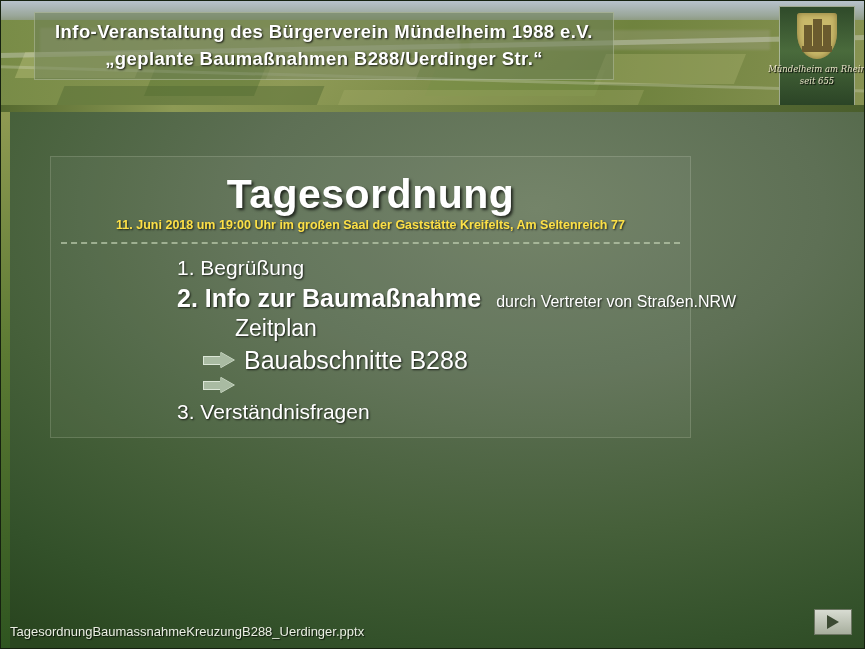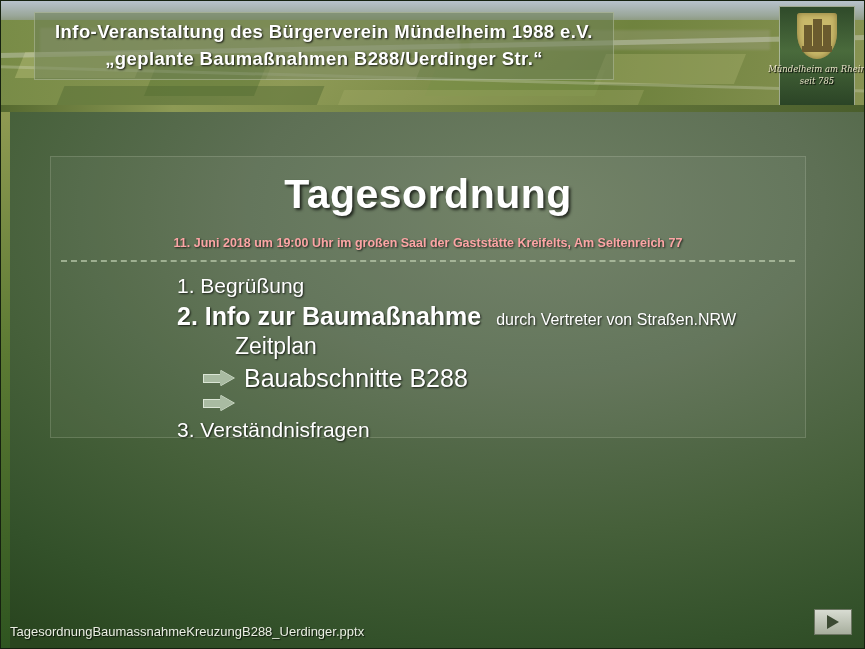--- a/index.html
+++ b/index.html
@@ -160,40 +160,40 @@
   .frame-top-accent {
     position: absolute;
     left: 0; top: 105px; width: 865px; height: 7px;
     background: linear-gradient(to right, #55692f, #8d9a55 20%, #6c7d3f 60%, #4a5e2c);
   }
 
   
   .panel {
     position: absolute;
     left: 50px; top: 156px;
-    width: 756px; height: 282px;
+    width: 641px; height: 282px;
     background: rgba(255,255,255,0.045);
     border: 1px solid rgba(225,235,210,0.18);
     box-sizing: border-box;
   }
   .agenda-title {
     text-align: center;
     color: #ffffff;
     font-weight: bold;
     font-size: 41px;
     letter-spacing: 0.5px;
     margin-top: 14px;
     text-shadow: 2px 2px 3px rgba(0,0,0,0.7);
   }
   .agenda-sub {
     text-align: center;
-    color: #fca5a5;
+    color: #fde047;
     font-weight: bold;
     font-size: 12.5px;
-    margin-top: 18px;
+    margin-top: 0;
     text-shadow: 1px 1px 2px rgba(0,0,0,0.7);
   }
   .divider {
     margin: 10px 10px 0 10px;
     border-top: 2px dashed rgba(195,210,180,0.65);
     height: 0;
   }
 
   .items {
     margin-top: 12px;
@@ -326,21 +326,21 @@
     </div>
 
     <div class="crest">
       <div class="shield">
         <div class="tower t1"></div>
         <div class="tower t2"></div>
         <div class="tower t3"></div>
         <div class="base"></div>
       </div>
       <div class="crest-text1">Mündelheim am Rhein</div>
-      <div class="crest-text2">seit 785</div>
+      <div class="crest-text2">seit 655</div>
     </div>
   </div>
 
   <div class="frame-top-accent"></div>
   <div class="body-bg"></div>
   <div class="frame-left"></div>
 
   <div class="panel">
     <div class="agenda-title">Tagesordnung</div>
     <div class="agenda-sub">11. Juni 2018 um 19:00 Uhr im großen Saal der Gaststätte Kreifelts, Am Seltenreich 77</div>

